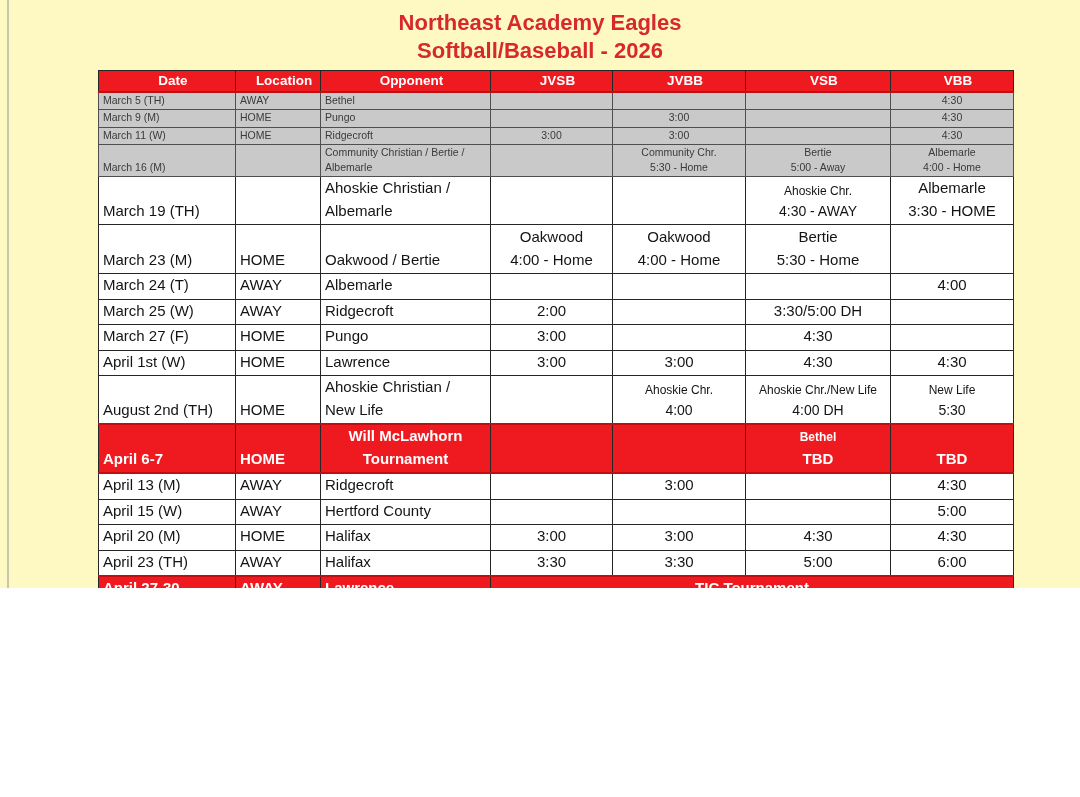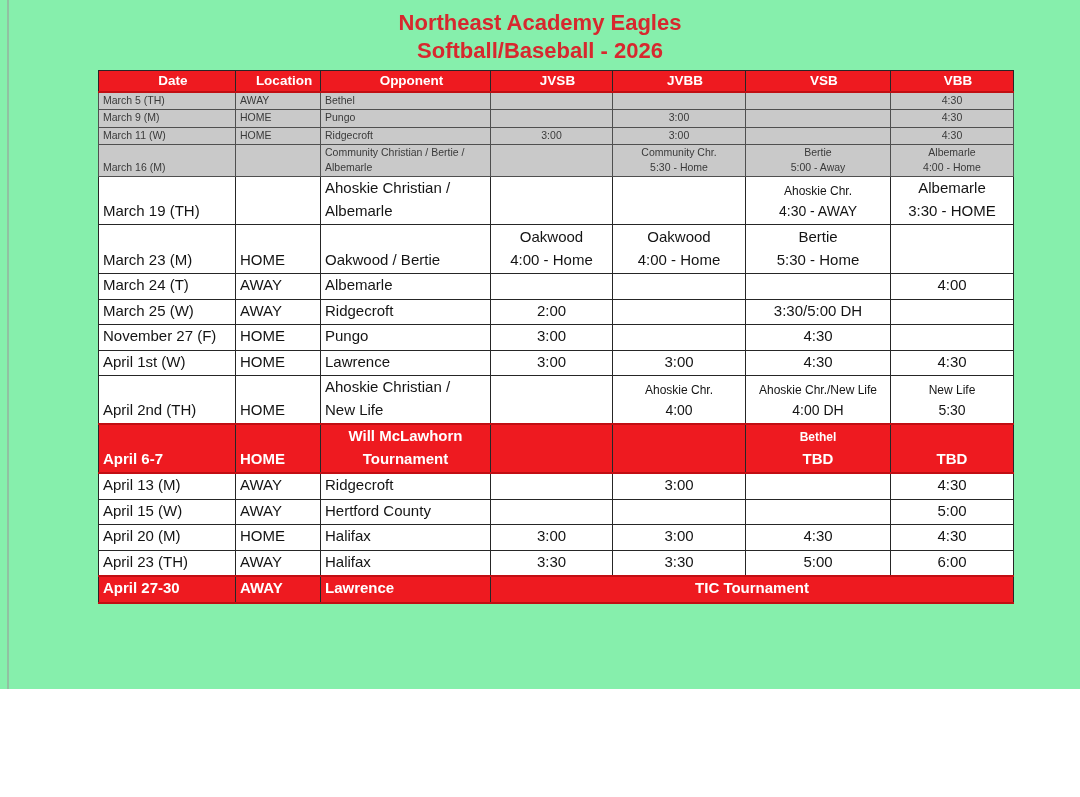--- a/index.html
+++ b/index.html
@@ -3,21 +3,21 @@
 <meta charset="utf-8">
 <style>
   html,body{margin:0;padding:0;}
   body{
     width:1080px;height:797px;
     background:#ffffff;
     font-family:"Liberation Sans", sans-serif;
     position:relative;
     overflow:hidden;
   }
-  .page{position:relative;width:1080px;height:689px;background:#86efac;overflow:hidden;}
+  .page{position:relative;width:1080px;height:588px;background:#fef9c3;overflow:hidden;}
 
   
   .edge-line{position:absolute;left:7px;top:0;width:2px;height:797px;background:#9a9a9a;opacity:.55;}
   .bleed{position:absolute;left:118px;top:788px;height:9px;width:480px;overflow:hidden;
          font-size:15px;color:#888;filter:blur(2px);opacity:.6;}
 
   
   .title{position:absolute;left:0;top:9px;width:1080px;text-align:center;
          color:#d7282e;font-weight:bold;font-size:22px;line-height:28px;}
 
@@ -153,39 +153,39 @@
           <tr class="white" style="height: 25px;">
             <td class="l">March 25 (W)</td>
             <td class="l">AWAY</td>
             <td class="l">Ridgecroft</td>
             <td class="c">2:00</td>
             <td class="c"></td>
             <td class="c">3:30/5:00 DH</td>
             <td class="c"></td>
           </tr>
           <tr class="white" style="height: 24px;">
-            <td class="l">November 27 (F)</td>
+            <td class="l">March 27 (F)</td>
             <td class="l">HOME</td>
             <td class="l">Pungo</td>
             <td class="c">3:00</td>
             <td class="c"></td>
             <td class="c">4:30</td>
             <td class="c"></td>
           </tr>
           <tr class="white" style="height: 24px;">
             <td class="l">April 1st (W)</td>
             <td class="l">HOME</td>
             <td class="l">Lawrence</td>
             <td class="c">3:00</td>
             <td class="c">3:00</td>
             <td class="c">4:30</td>
             <td class="c">4:30</td>
           </tr>
           <tr class="white" style="height: 48px;">
-            <td class="l">April 2nd (TH)</td>
+            <td class="l">August 2nd (TH)</td>
             <td class="l">HOME</td>
             <td class="l">Ahoskie Christian /
 New Life</td>
             <td class="c"></td>
             <td class="c sm1">Ahoskie Chr.
 4:00</td>
             <td class="c sm1">Ahoskie Chr./New Life
 4:00 DH</td>
             <td class="c sm1">New Life
 5:30</td>

